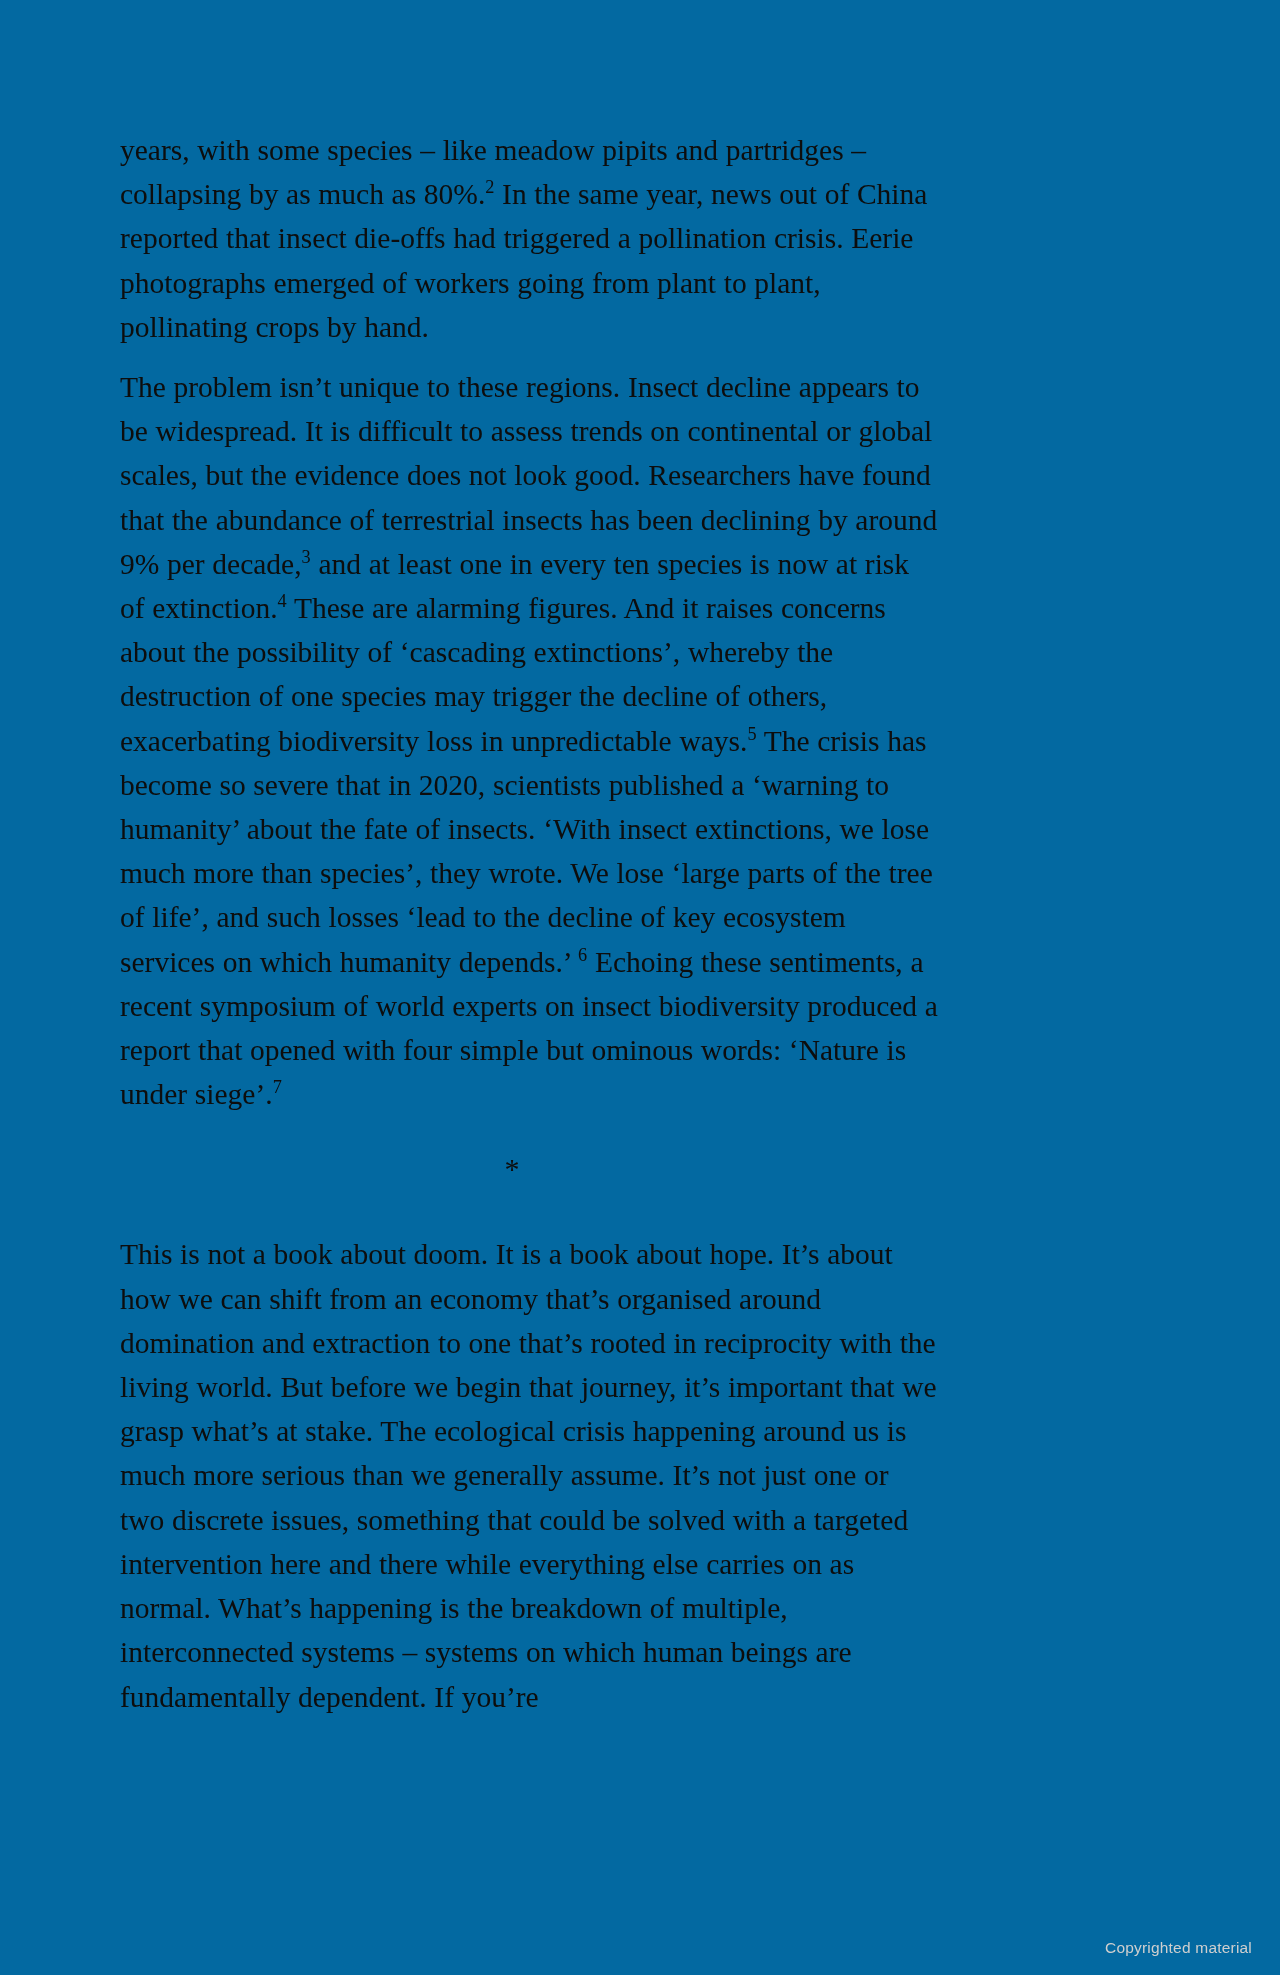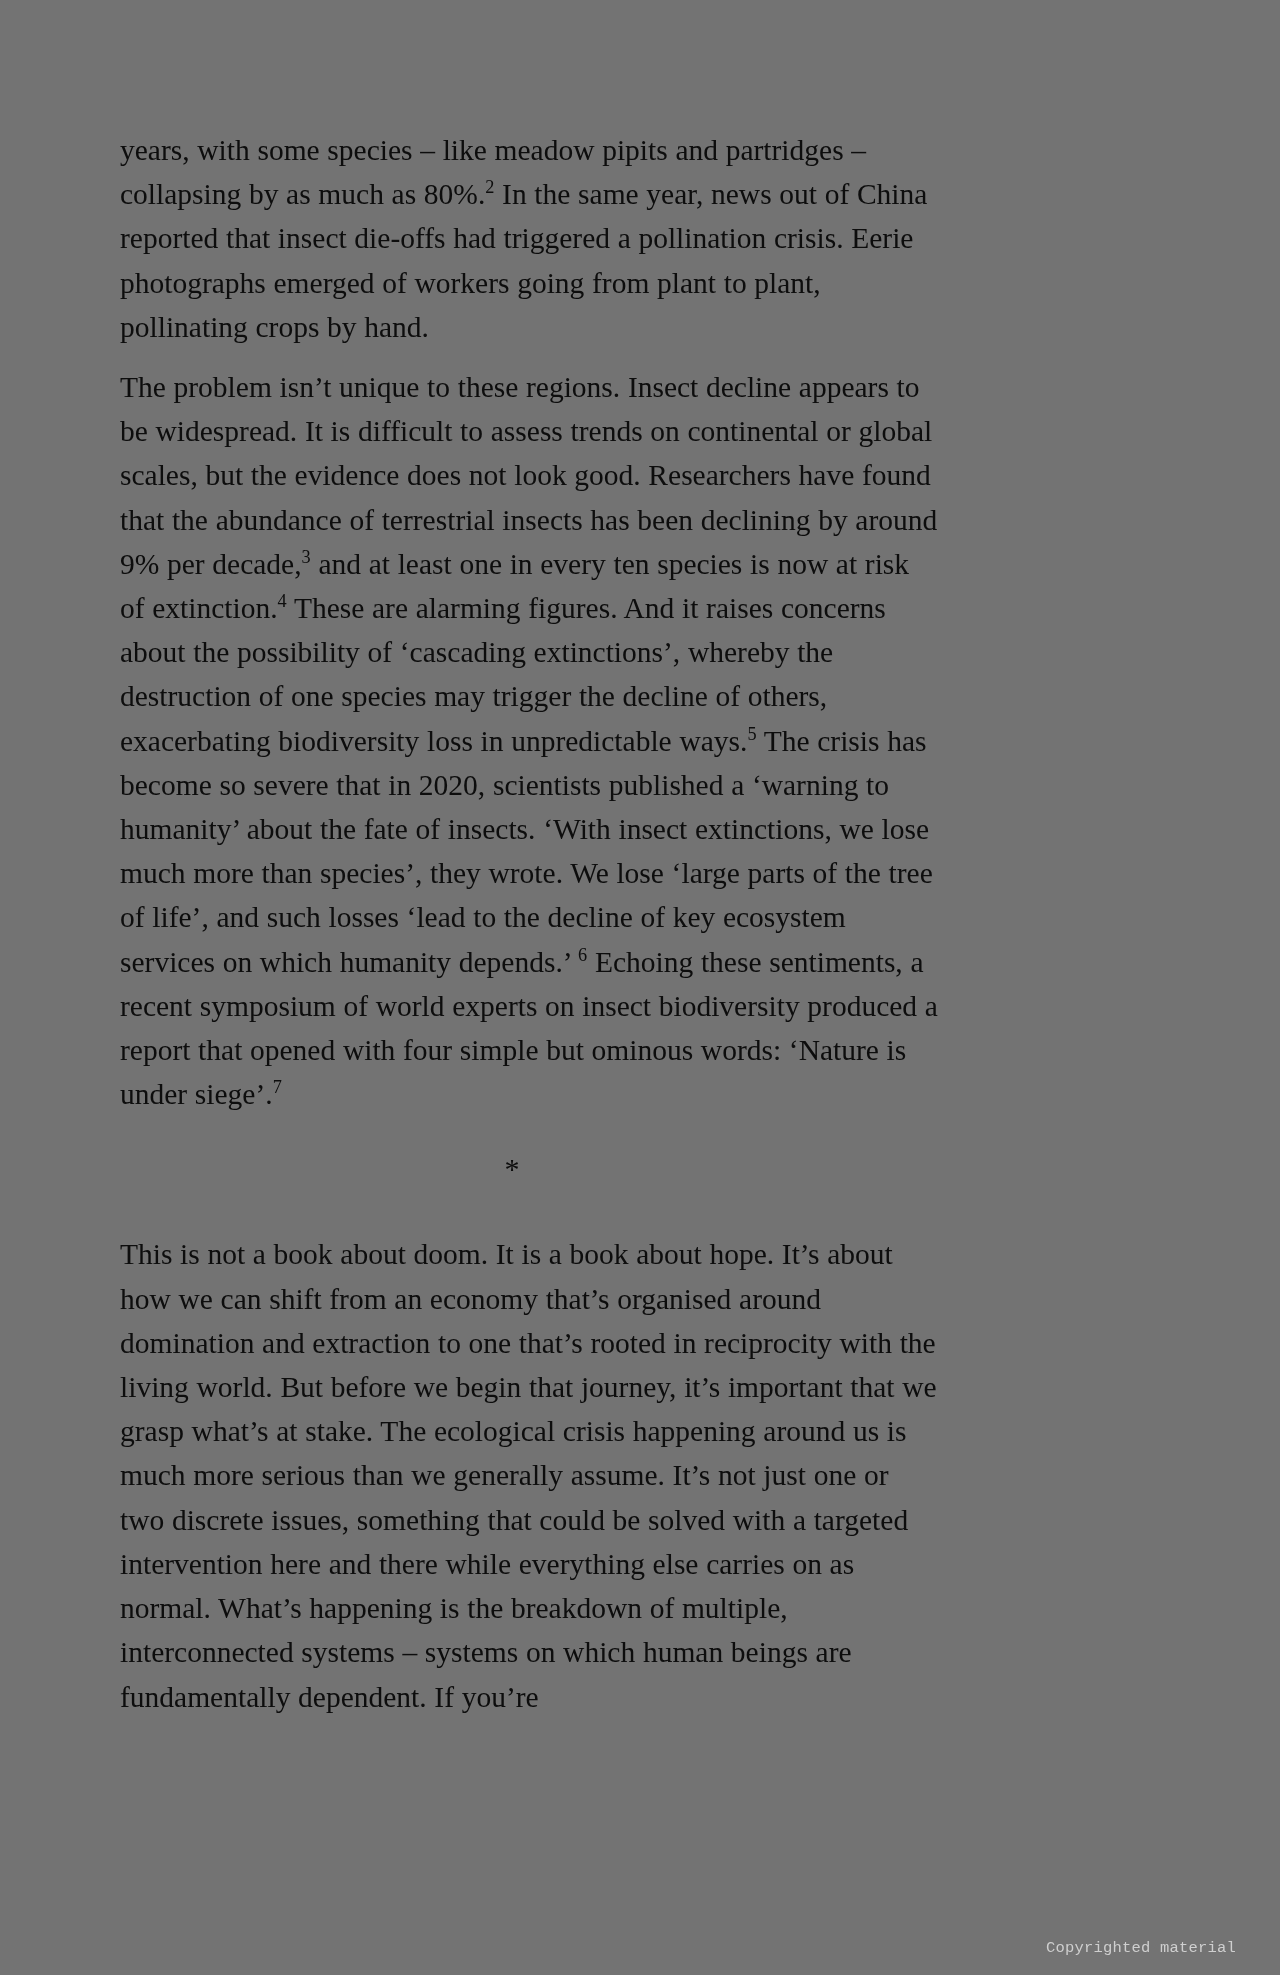--- a/index.html
+++ b/index.html
@@ -5,21 +5,21 @@
 <style>
   html, body {
     margin: 0;
     padding: 0;
     background: #ffffff;
   }
   .page {
     position: relative;
     width: 1280px;
     height: 1975px;
-    background: #737373;
+    background: #0369a1;
     box-sizing: border-box;
     overflow: hidden;
   }
   .text-column {
     position: absolute;
     left: 120px;
     top: 128px;
     width: 820px;
   }
   p.body-par {
@@ -47,23 +47,23 @@
     line-height: 34px;
     color: #0d0d0d;
     letter-spacing: 0;
   }
   .sec-break .star {
     display: inline-block;
     transform: translateX(-18px);
   }
   .copyright-note {
     position: absolute;
-    right: 44px;
+    right: 28px;
     bottom: 18px;
-    font-family: Liberation Mono, monospace;
+    font-family: Liberation Sans, sans-serif;
     font-size: 15.5px;
     line-height: 18px;
     color: #cfcfcf;
     letter-spacing: 0.2px;
     white-space: nowrap;
     user-select: none;
   }
 </style>
 </head>
 <body>

